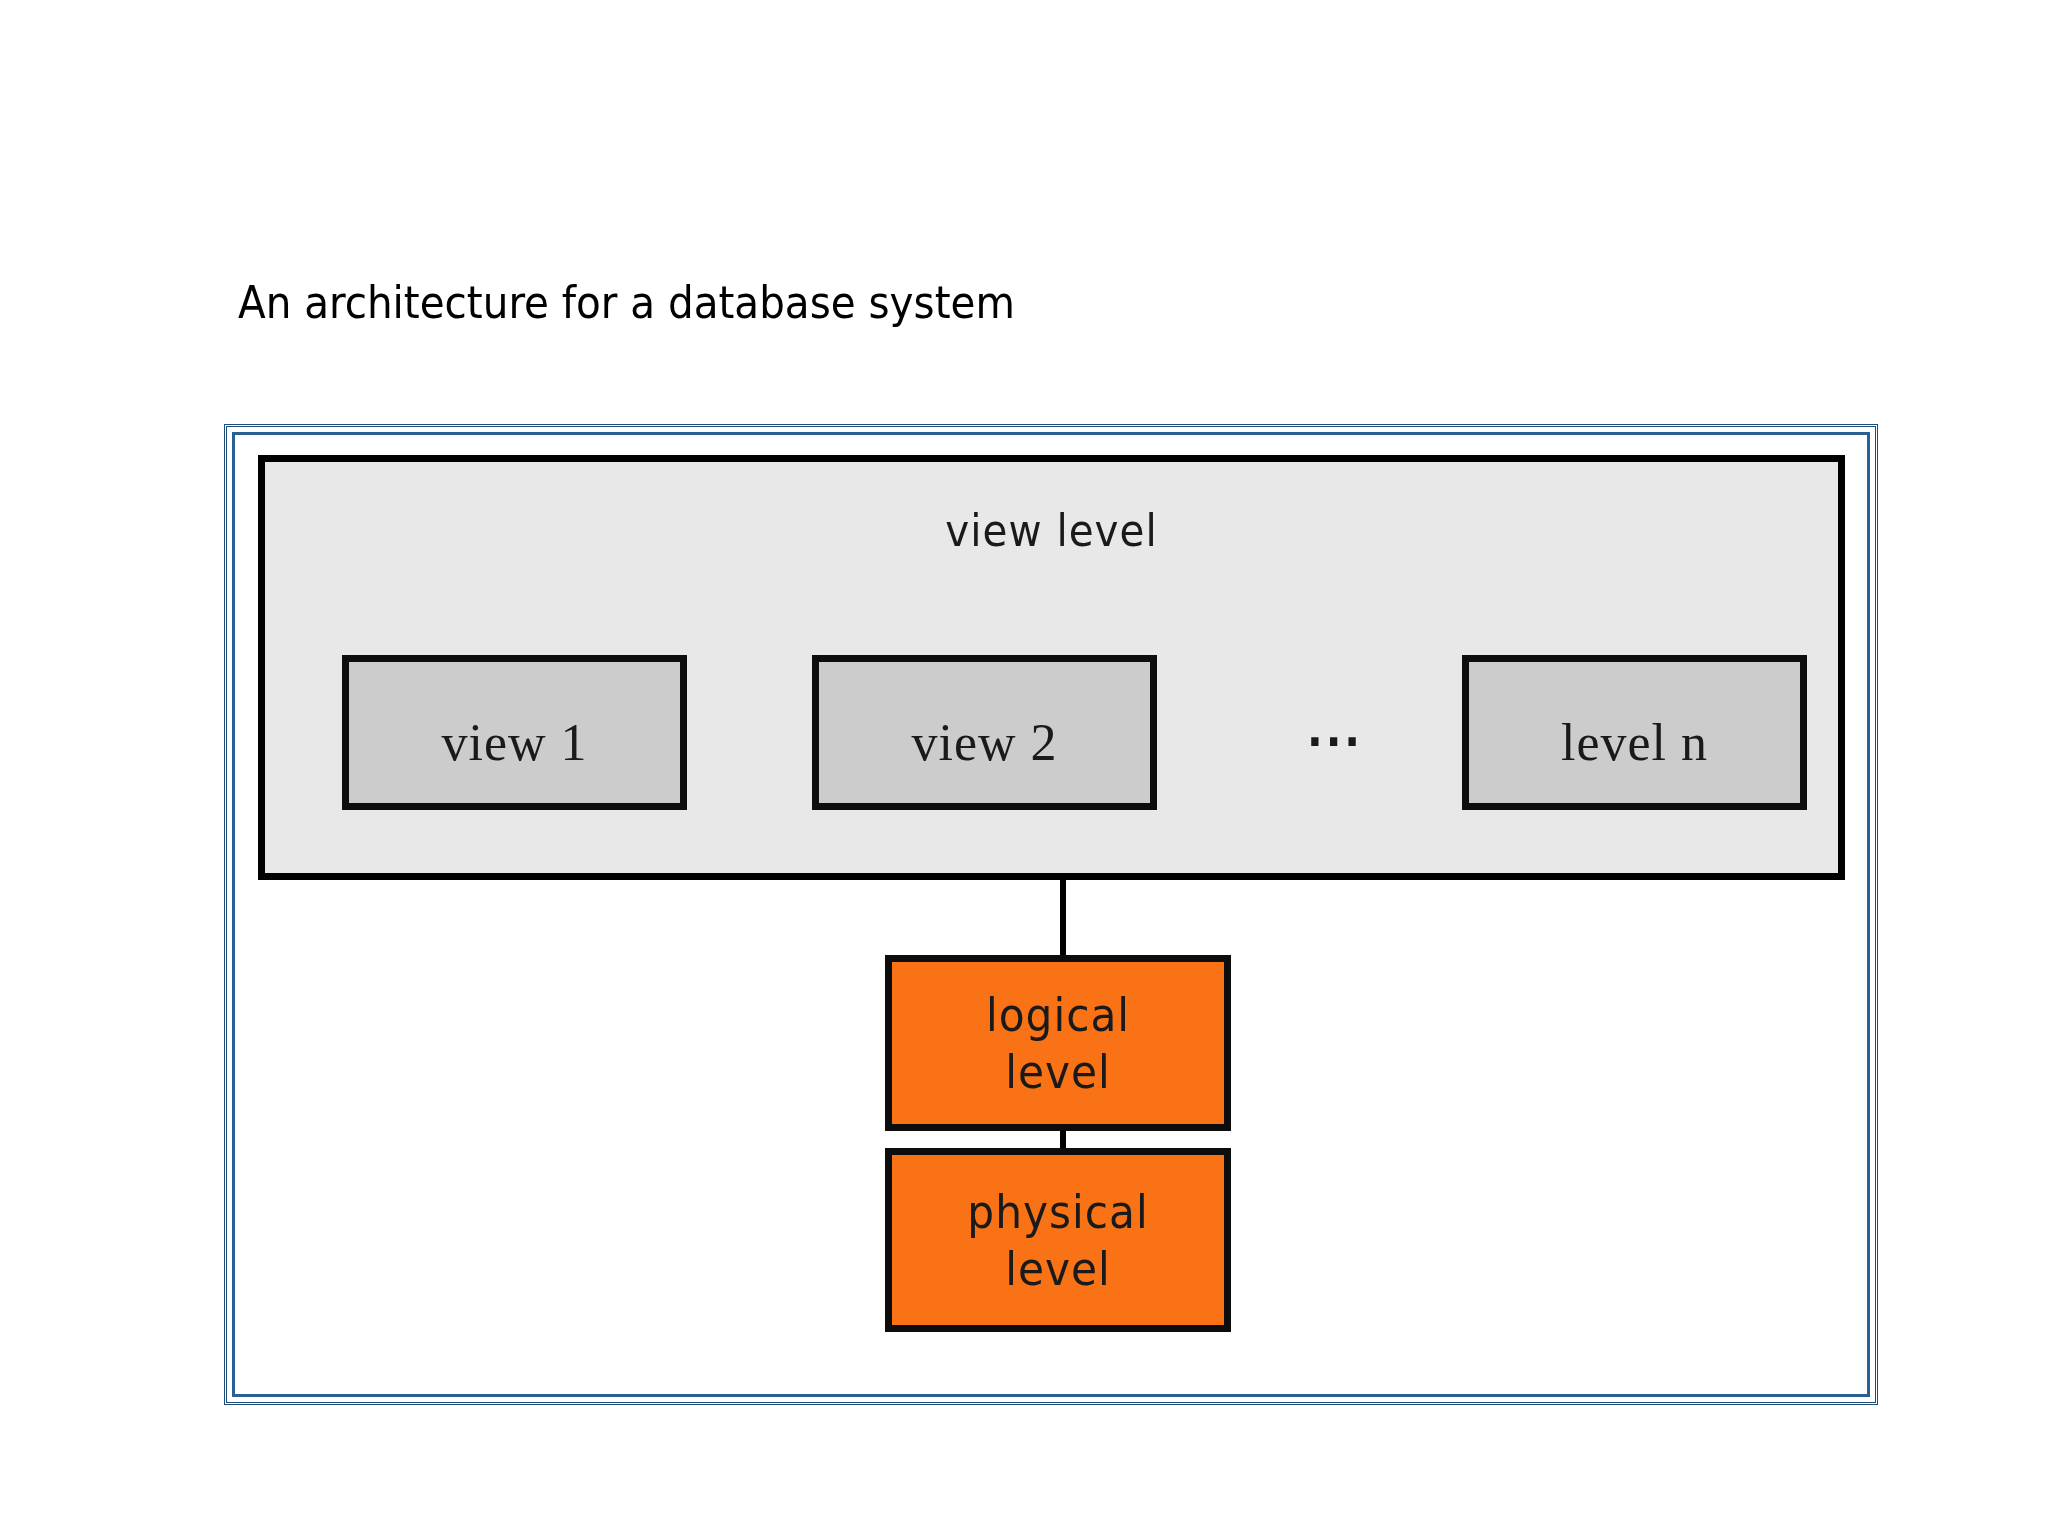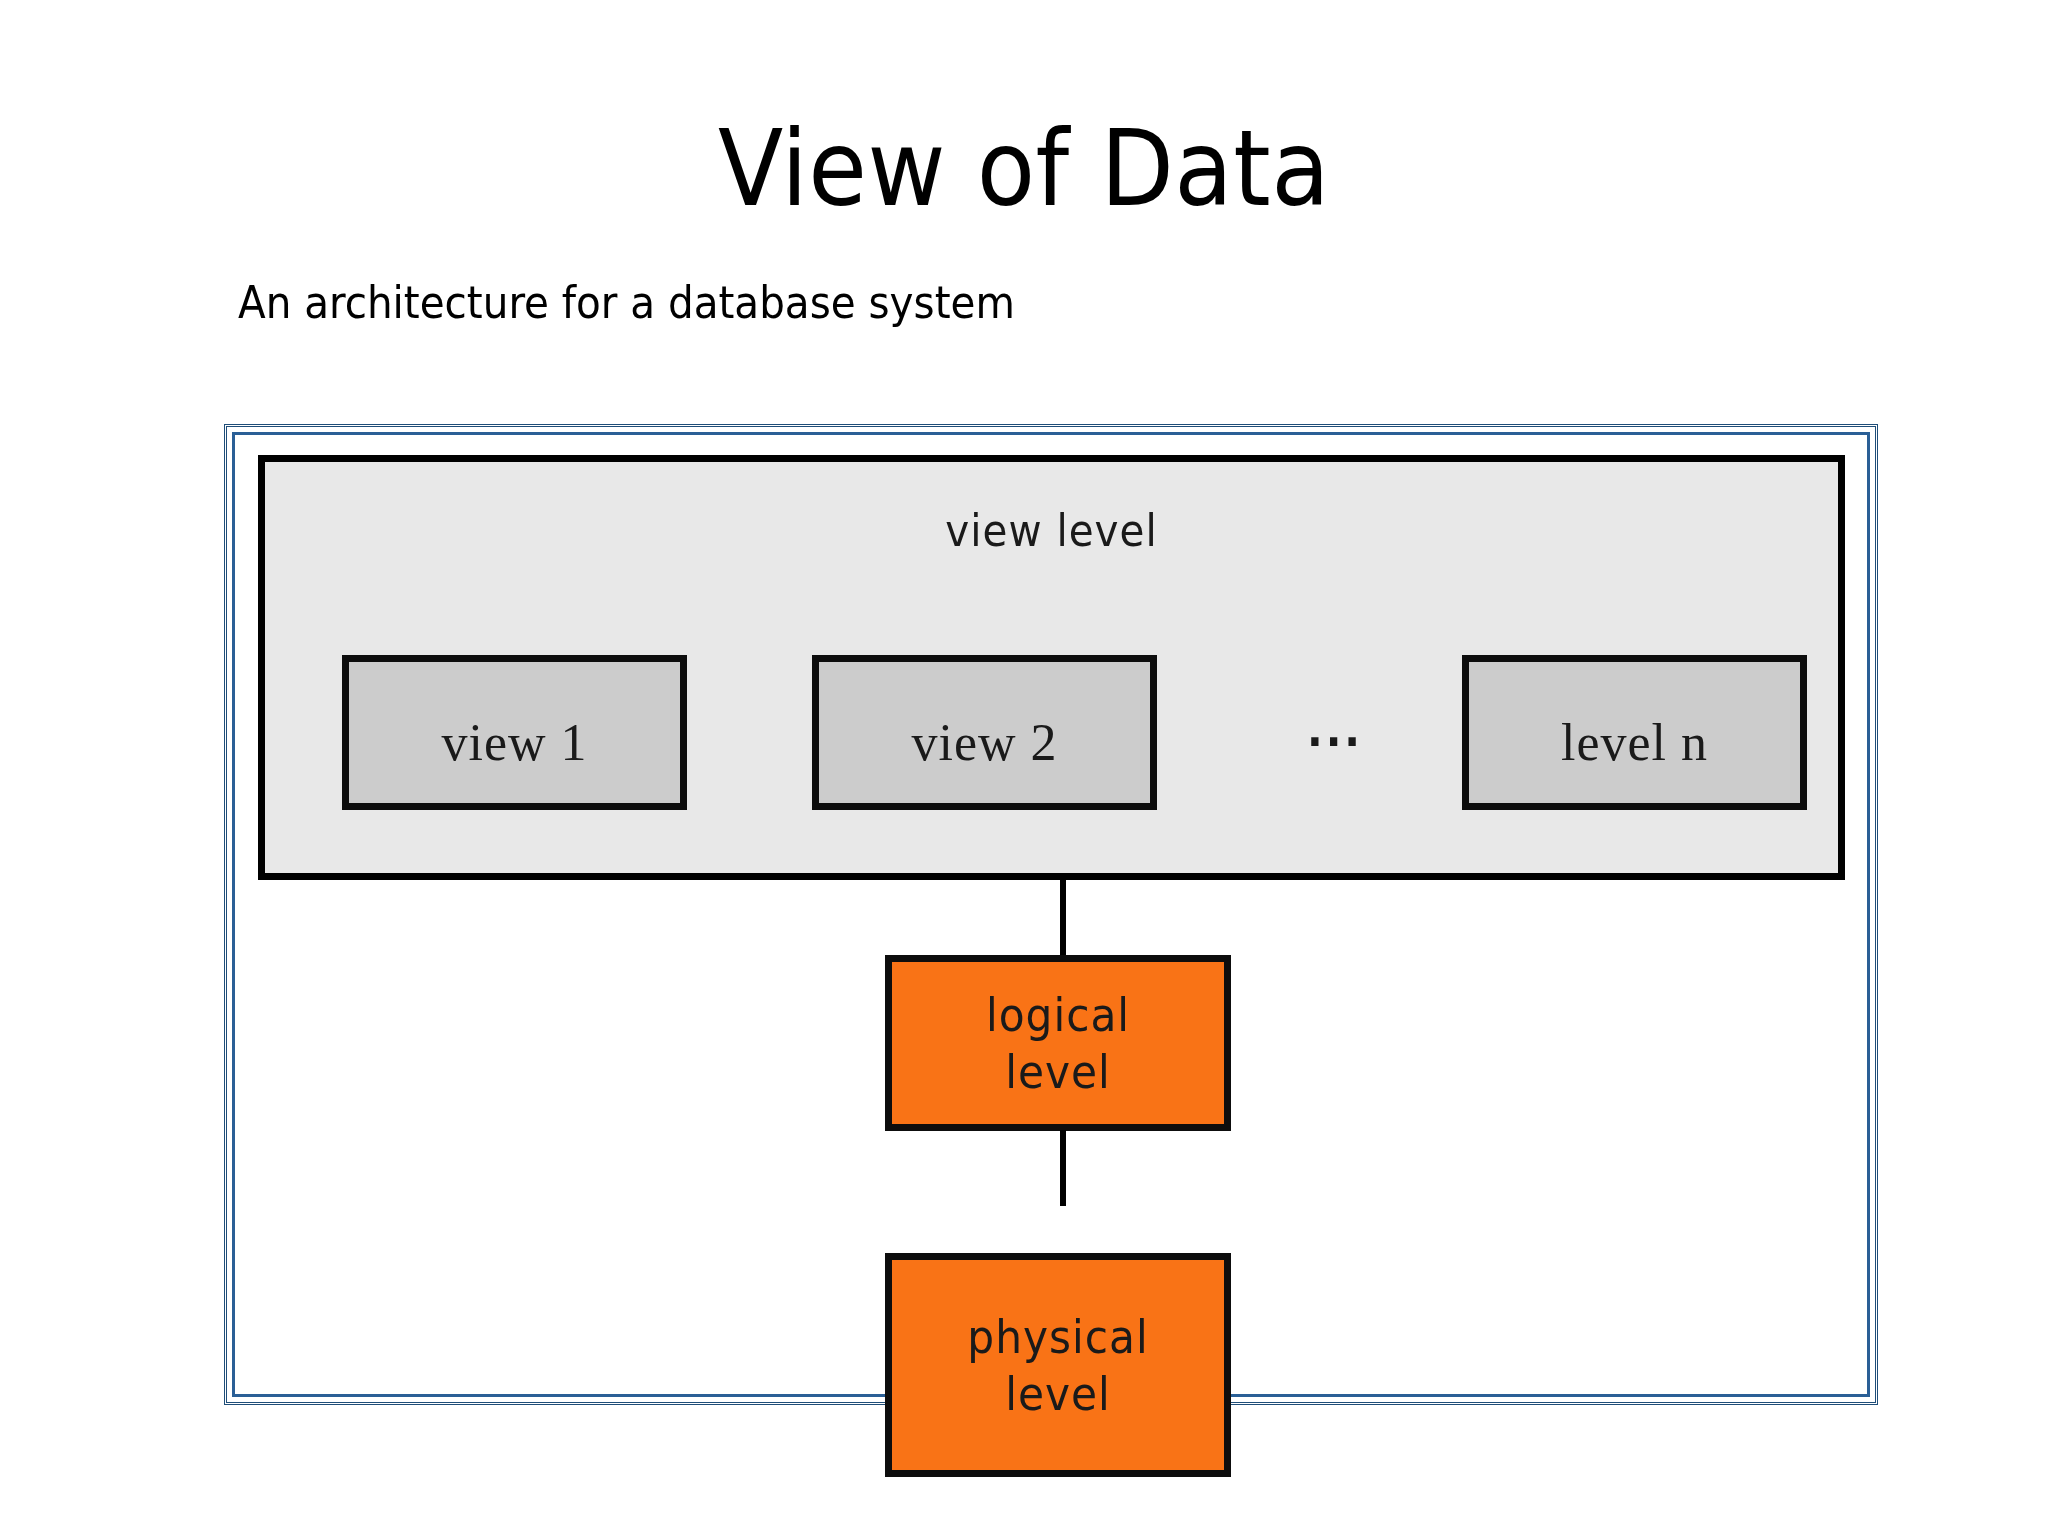--- a/index.html
+++ b/index.html
@@ -165,28 +165,27 @@
   .level-box .level-line {
     font-family: "DejaVu Sans Condensed", "Liberation Sans Narrow", "Liberation Sans", sans-serif;
     font-size: 47px;
     font-weight: 400;
     color: #1a1a1a;
     line-height: 1.22;
     letter-spacing: 1px;
     white-space: nowrap;
   }
   .level-box.logical  { top: 955px;  height: 176px; }
-  .level-box.physical { top: 1253px; height: 224px; }
+  .level-box.physical { top: 1148px; height: 184px; }
 </style>
 </head>
 <body>
 
 <div class="slide">
 
-  <div class="slide-title">View of Data</div>
 
   <div class="slide-subtitle">An architecture for a database system</div>
 
   <div class="diagram-frame">
     <div class="diagram-frame-inner"></div>
   </div>
 
   <div class="view-level-panel">
 
     <div class="view-level-caption">view level</div>

